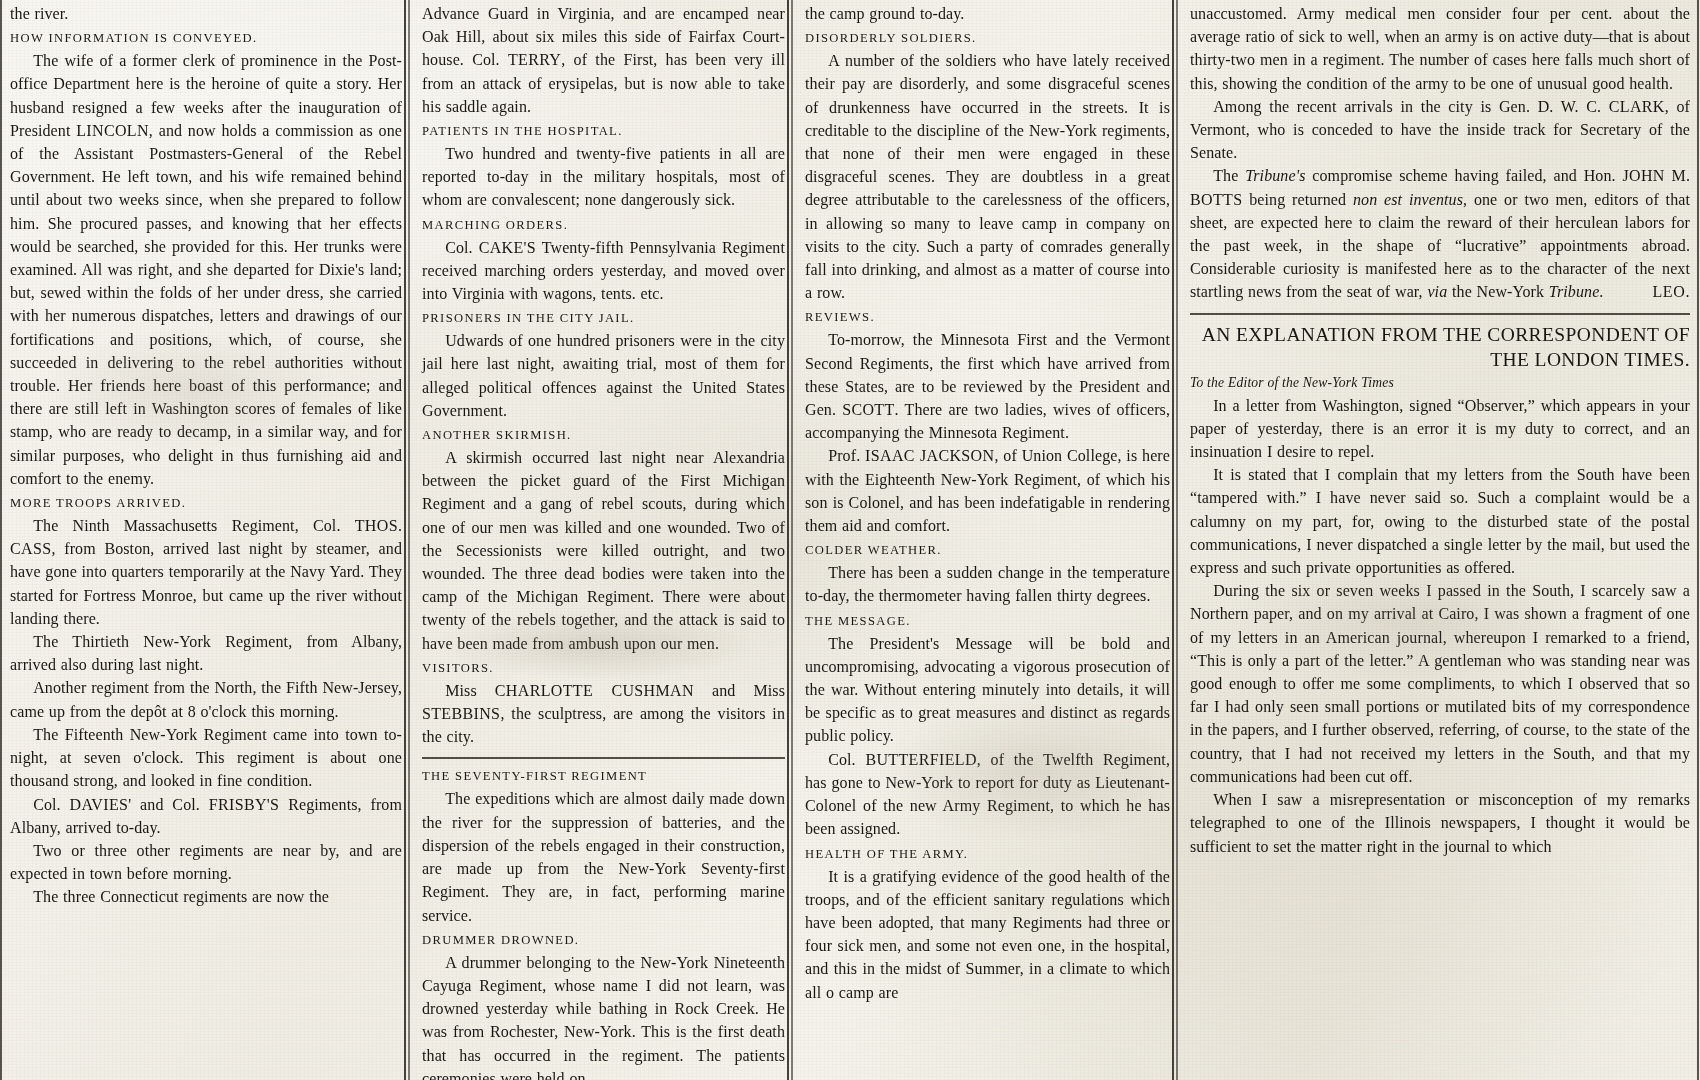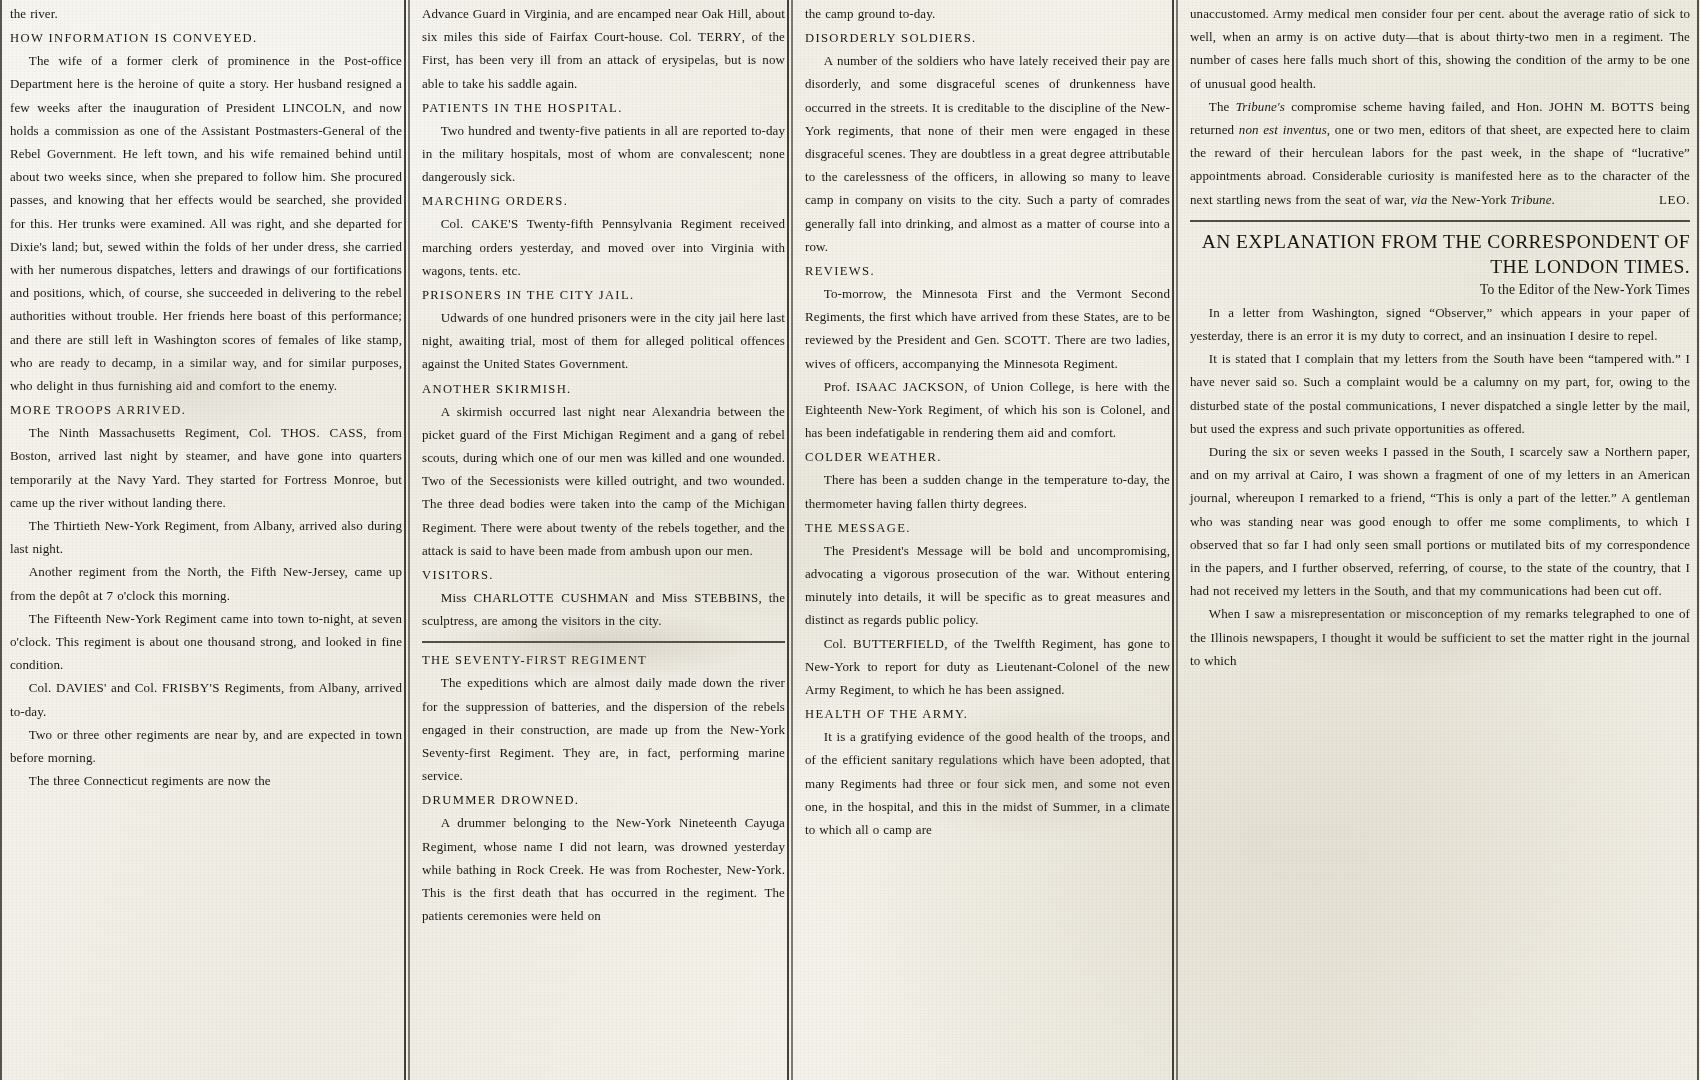--- a/index.html
+++ b/index.html
@@ -47,21 +47,21 @@
   .vrule i.a{left:0px;}
   .vrule i.b{left:4px;width:2px;opacity:.55;}
 
   
   .edgerule{position:absolute;top:0;bottom:0;width:2px;background:#241f19;opacity:.75;}
 
   p{
     margin:0 0 0 0;
     text-align:justify;
     text-align-last:left;
-    font-size:13px;
+    font-size:16px;
     line-height:23.2px;
     letter-spacing:.1px;
     word-spacing:.6px;
     text-indent:1.45em;
     -webkit-font-smoothing:none;
   }
   p.noind{text-indent:0;}
   h3.sub{
     margin:3px 0 1px 0;
     font-size:12.6px;
@@ -79,22 +79,22 @@
   }
   h2.head{
     margin:7px 0 1px 0;
     text-align:right;
     font-size:19.5px;
     line-height:25px;
     font-weight:normal;
     letter-spacing:.4px;
   }
   .byline{
-    font-size:13.6px;line-height:20px;
-    margin:1px 0 1px 0;text-align:right;letter-spacing:.2px;
+    font-style:italic;font-size:13.6px;line-height:20px;
+    margin:1px 0 1px 0;text-align:left;letter-spacing:.2px;
   }
   .sig{float:right;font-variant:small-caps;letter-spacing:.6px;}
   
   .smudge{position:absolute;pointer-events:none;border-radius:50%;}
   .s1{left:430px;top:610px;width:330px;height:70px;background:radial-gradient(ellipse at center,rgba(140,132,112,.22),rgba(255,255,255,0) 70%);}
   .s2{left:880px;top:700px;width:300px;height:140px;background:radial-gradient(ellipse at center,rgba(150,142,120,.18),rgba(255,255,255,0) 72%);}
   .s3{left:40px;top:330px;width:300px;height:120px;background:radial-gradient(ellipse at center,rgba(150,142,120,.16),rgba(255,255,255,0) 72%);}
   .s4{left:1230px;top:560px;width:360px;height:120px;background:radial-gradient(ellipse at center,rgba(148,140,118,.14),rgba(255,255,255,0) 72%);}
 </style>
 </head>
@@ -110,21 +110,21 @@
       <div class="vrule right">
           <i class="a"></i>
           <i class="b"></i>
         </div>
     <p class="noind">the river.</p>
         <h3 class="sub">HOW INFORMATION IS CONVEYED.</h3>
         <p>The wife of a former clerk of prominence in the Post-office Department here is the heroine of quite a story. Her husband resigned a few weeks after the inauguration of President <span class="sc">LINCOLN</span>, and now holds a commission as one of the Assistant Postmasters-General of the Rebel Government. He left town, and his wife remained behind until about two weeks since, when she prepared to follow him. She procured passes, and knowing that her effects would be searched, she provided for this. Her trunks were examined. All was right, and she departed for Dixie's land; but, sewed within the folds of her under dress, she carried with her numerous dispatches, letters and drawings of our fortifications and positions, which, of course, she succeeded in delivering to the rebel authorities without trouble. Her friends here boast of this performance; and there are still left in Washington scores of females of like stamp, who are ready to decamp, in a similar way, and for similar purposes, who delight in thus furnishing aid and comfort to the enemy.</p>
         <h3 class="sub">MORE TROOPS ARRIVED.</h3>
         <p>The Ninth Massachusetts Regiment, Col. <span class="sc">THOS</span>. <span class="sc">CASS</span>, from Boston, arrived last night by steamer, and have gone into quarters temporarily at the Navy Yard. They started for Fortress Monroe, but came up the river without landing there.</p>
         <p>The Thirtieth New-York Regiment, from Albany, arrived also during last night.</p>
-        <p>Another regiment from the North, the Fifth New-Jersey, came up from the depôt at 7 o'clock this morning.</p>
+        <p>Another regiment from the North, the Fifth New-Jersey, came up from the depôt at 8 o'clock this morning.</p>
         <p>The Fifteenth New-York Regiment came into town to-night, at seven o'clock. This regiment is about one thousand strong, and looked in fine condition.</p>
         <p>Col. <span class="sc">DAVIES</span>' and Col. <span class="sc">FRISBY'S</span> Regiments, from Albany, arrived to-day.</p>
         <p>Two or three other regiments are near by, and are expected in town before morning.</p>
         <p>The three Connecticut regiments are now the</p>
       </div>
     <div class="col c2" id="col-1">
       <div class="vrule right">
           <i class="a"></i>
           <i class="b"></i>
         </div>
@@ -159,20 +159,21 @@
         <h3 class="sub">COLDER WEATHER.</h3>
         <p>There has been a sudden change in the temperature to-day, the thermometer having fallen thirty degrees.</p>
         <h3 class="sub">THE MESSAGE.</h3>
         <p>The President's Message will be bold and uncompromising, advocating a vigorous prosecution of the war. Without entering minutely into details, it will be specific as to great measures and distinct as regards public policy.</p>
         <p>Col. <span class="sc">BUTTERFIELD</span>, of the Twelfth Regiment, has gone to New-York to report for duty as Lieutenant-Colonel of the new Army Regiment, to which he has been assigned.</p>
         <h3 class="sub">HEALTH OF THE ARMY.</h3>
         <p>It is a gratifying evidence of the good health of the troops, and of the efficient sanitary regulations which have been adopted, that many Regiments had three or four sick men, and some not even one, in the hospital, and this in the midst of Summer, in a climate to which all o camp are</p>
       </div>
     <div class="col c4" id="col-3">
         <p class="noind">unaccustomed. Army medical men consider four per cent. about the average ratio of sick to well, when an army is on active duty—that is about thirty-two men in a regiment. The number of cases here falls much short of this, showing the condition of the army to be one of unusual good health.</p>
+        <p>Among the recent arrivals in the city is Gen. D. W. C. <span class="sc">CLARK</span>, of Vermont, who is conceded to have the inside track for Secretary of the Senate.</p>
         <p>The <em class="it">Tribune's</em> compromise scheme having failed, and Hon. <span class="sc">JOHN</span> M. <span class="sc">BOTTS</span> being returned <em class="it">non est inventus</em>, one or two men, editors of that sheet, are expected here to claim the reward of their herculean labors for the past week, in the shape of “lucrative” appointments abroad. Considerable curiosity is manifested here as to the character of the next startling news from the seat of war, <em class="it">via</em> the New-York <em class="it">Tribune</em>.<span class="sig">LEO.</span></p>
         <hr class="thin">
         <h2 class="head">AN EXPLANATION FROM THE CORRESPONDENT OF THE LONDON TIMES.</h2>
         <div class="byline">To the Editor of the New-York Times</div>
         <p>In a letter from Washington, signed “Observer,” which appears in your paper of yesterday, there is an error it is my duty to correct, and an insinuation I desire to repel.</p>
         <p>It is stated that I complain that my letters from the South have been “tampered with.” I have never said so. Such a complaint would be a calumny on my part, for, owing to the disturbed state of the postal communications, I never dispatched a single letter by the mail, but used the express and such private opportunities as offered.</p>
         <p>During the six or seven weeks I passed in the South, I scarcely saw a Northern paper, and on my arrival at Cairo, I was shown a fragment of one of my letters in an American journal, whereupon I remarked to a friend, “This is only a part of the letter.” A gentleman who was standing near was good enough to offer me some compliments, to which I observed that so far I had only seen small portions or mutilated bits of my correspondence in the papers, and I further observed, referring, of course, to the state of the country, that I had not received my letters in the South, and that my communications had been cut off.</p>
         <p>When I saw a misrepresentation or misconception of my remarks telegraphed to one of the Illinois newspapers, I thought it would be sufficient to set the matter right in the journal to which</p>
       </div>
   </div>

